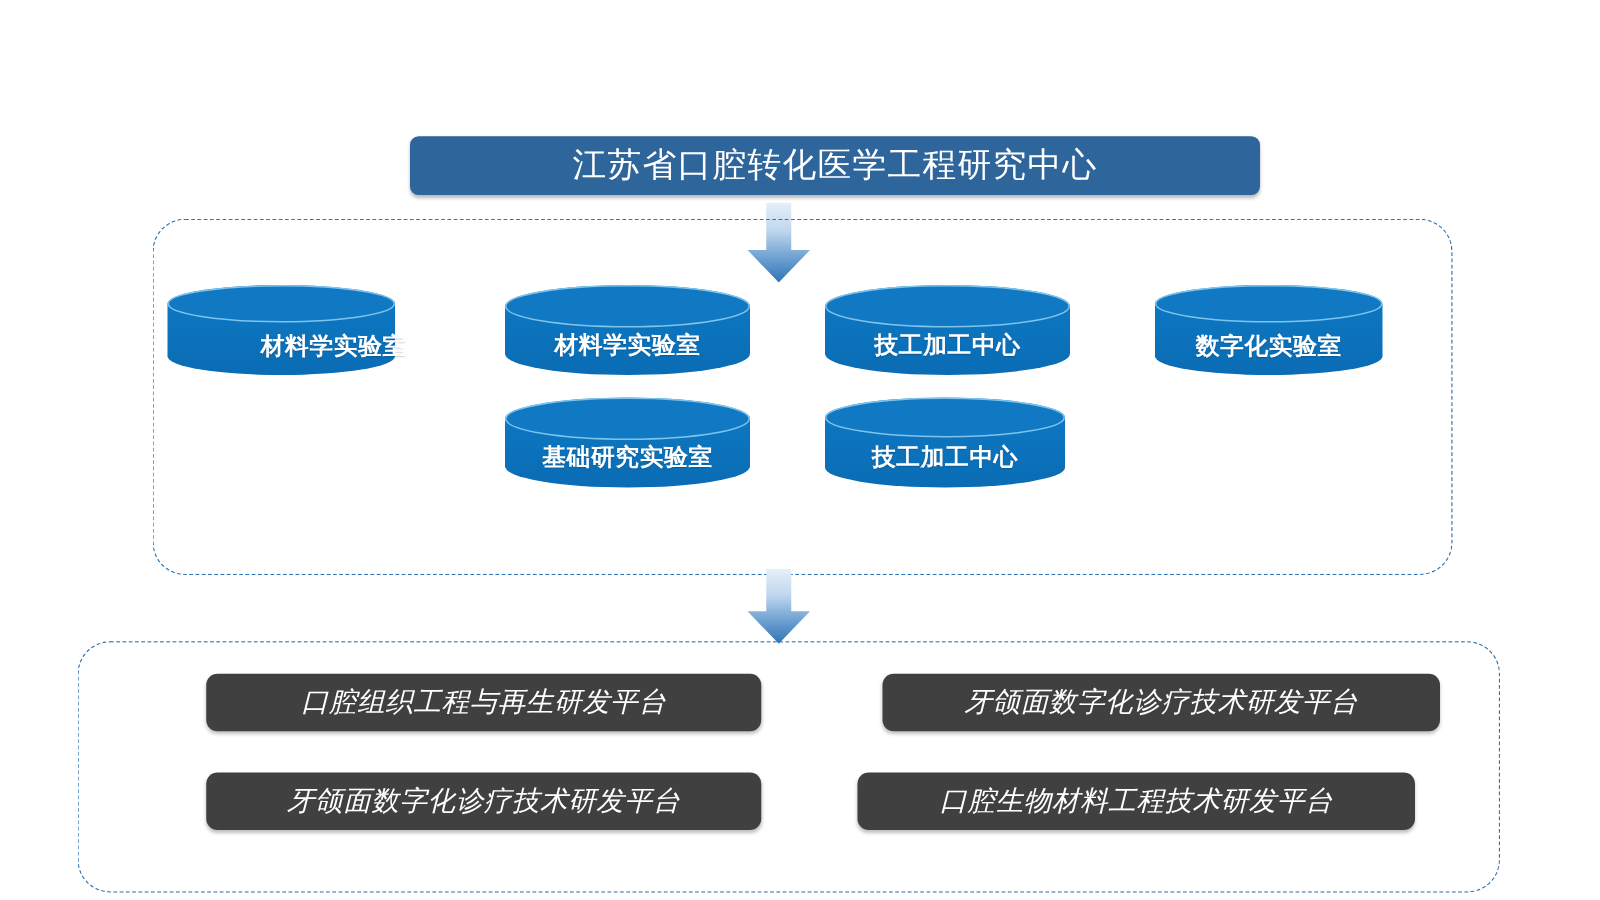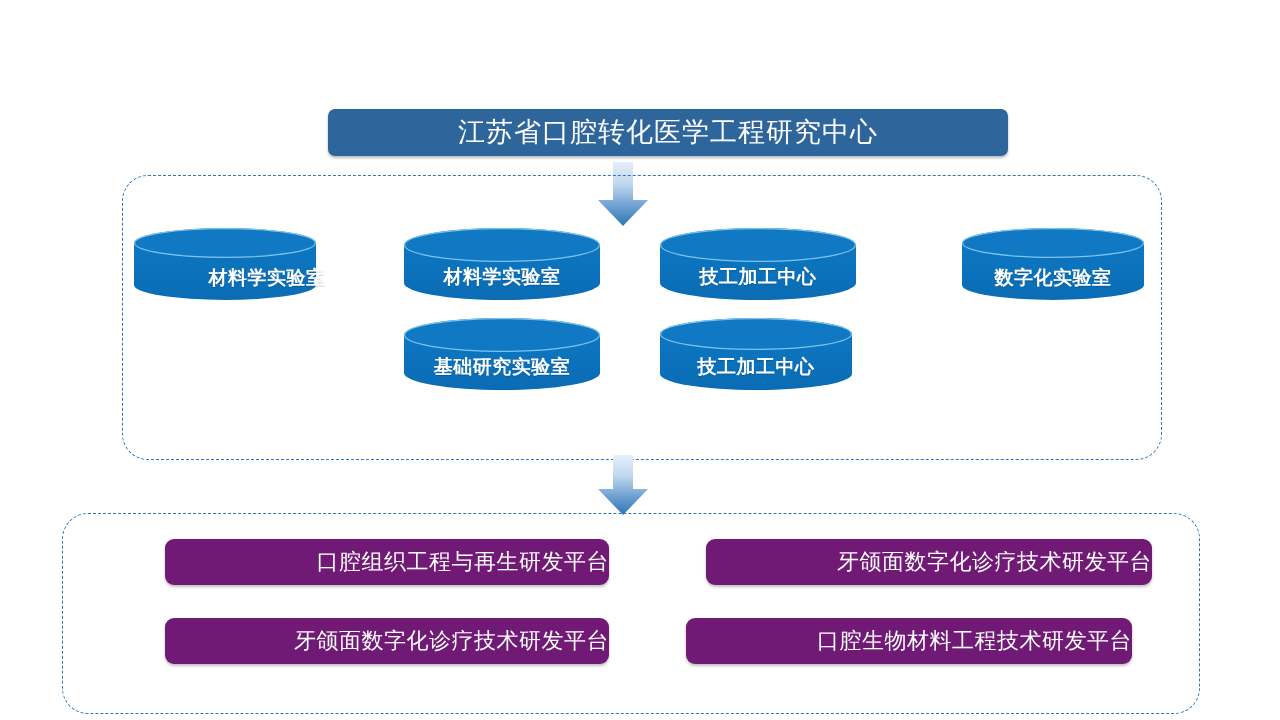--- a/index.html
+++ b/index.html
@@ -91,26 +91,27 @@
   
   .arrow {
     position: absolute;
   }
   .arrow svg { display: block; }
 
   
   .platform-box {
     position: absolute;
     height: 46px;
-    background: #701a75;
+    background: #404040;
     border-radius: 9px;
     box-shadow: 0 2px 3px rgba(0,0,0,0.25);
     display: flex;
     align-items: center;
-    justify-content: flex-end;
+    justify-content: center;
+    font-style: italic;
   }
   .platform-box .label {
     color: #ffffff;
     font-size: 22px;
     letter-spacing: 0.5px;
     line-height: 1;
     white-space: nowrap;
   }
 </style>
 </head>
@@ -161,21 +162,21 @@
   </div>
 
   <div class="cyl" style="left: 660px; top: 228px; width: 196px; height: 72px;">
     <svg width="196" height="72" viewBox="0 0 196 72">
       <path class="body" fill="url(#cylBody0)" d="M 0,17 L 0,55 A 98,17 0 0 0 196,55 L 196,17 A 98,17 0 0 0 0,17 Z"></path>
       <ellipse class="top" fill="#1179C4" stroke="#7FC4EC" stroke-width="1.2" cx="98" cy="17" rx="97.4" ry="16.4"></ellipse>
     </svg>
     <span class="cyl-label" style="bottom: 14px;">技工加工中心</span>
   </div>
 
-  <div class="cyl" style="left: 962px; top: 228px; width: 182px; height: 72px;">
+  <div class="cyl" style="left: 924px; top: 228px; width: 182px; height: 72px;">
     <svg width="182" height="72" viewBox="0 0 182 72">
       <path class="body" fill="url(#cylBody0)" d="M 0,15 L 0,57 A 91,15 0 0 0 182,57 L 182,15 A 91,15 0 0 0 0,15 Z"></path>
       <ellipse class="top" fill="#1179C4" stroke="#7FC4EC" stroke-width="1.2" cx="91" cy="15" rx="90.4" ry="14.4"></ellipse>
     </svg>
     <span class="cyl-label" style="bottom: 13px;">数字化实验室</span>
   </div>
 
   <div class="cyl" style="left: 404px; top: 318px; width: 196px; height: 72px;">
     <svg width="196" height="72" viewBox="0 0 196 72">
       <path class="body" fill="url(#cylBody0)" d="M 0,17 L 0,55 A 98,17 0 0 0 196,55 L 196,17 A 98,17 0 0 0 0,17 Z"></path>

